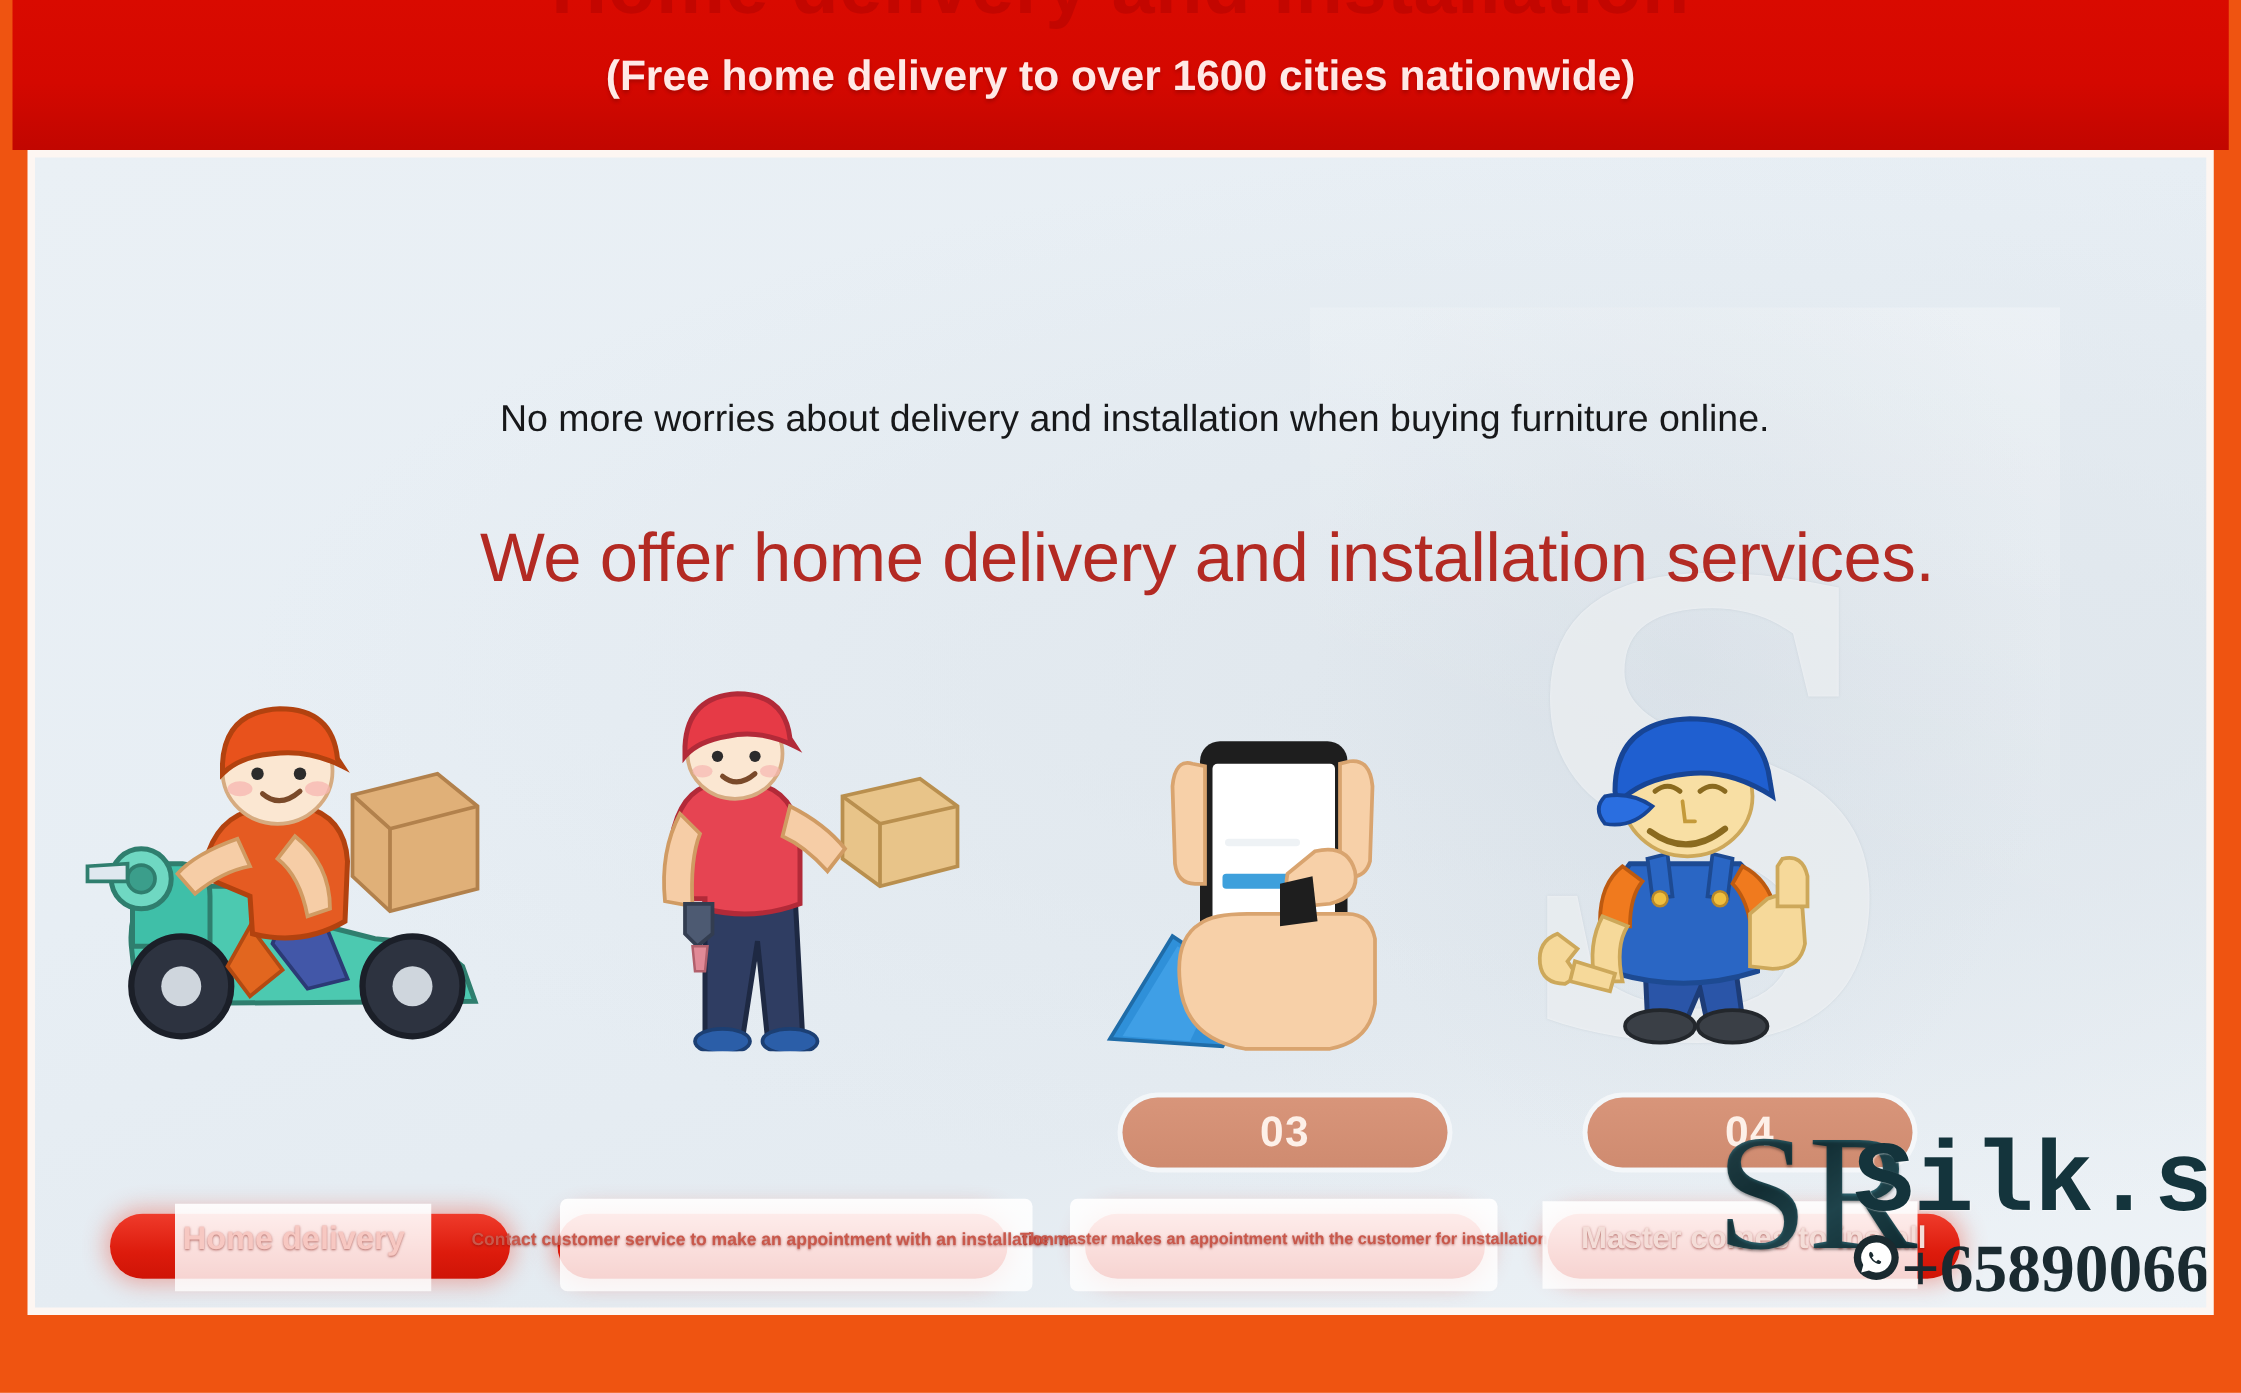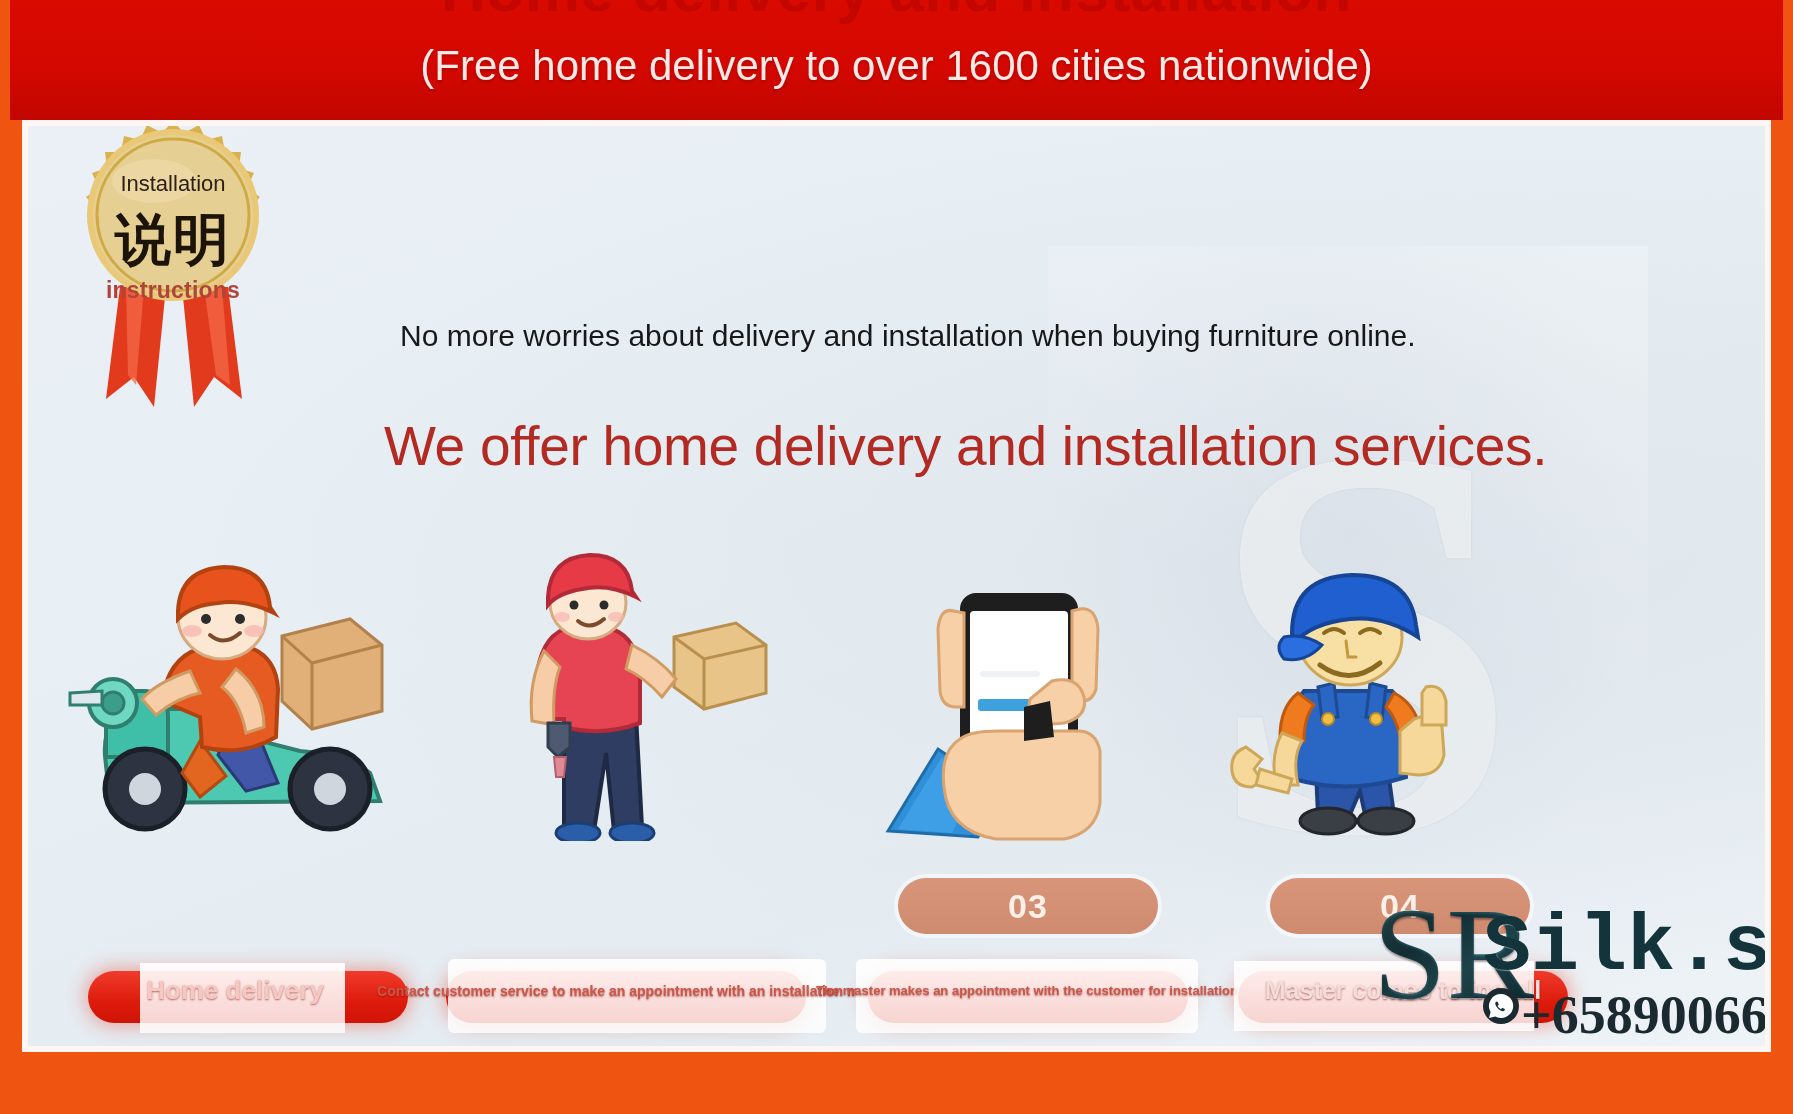--- a/index.html
+++ b/index.html
@@ -34,22 +34,22 @@
     font-weight:bold;
     color:#b20400;
     letter-spacing:.5px;
     white-space:nowrap;
     opacity:.55;
   }
   .banner-sub{
     position:absolute;
     left:0; right:0; top:42px;
     text-align:center;
-    font-size:42px;
-    font-weight:normal;
+    font-size:34px;
+    font-weight:bold;
     color:#ffe9e6;
     text-shadow:0 2px 3px rgba(0,0,0,.18);
     white-space:nowrap;
   }
 
   
   .card-rim{
     position:absolute;
     left:22px; top:120px;
     width:1749px; height:932px;
@@ -262,45 +262,20 @@
     <div class="banner-title">Home delivery and installation</div>
     <div class="banner-sub">(Free home delivery to over 1600 cities nationwide)</div>
   </div>
 
   <div class="card-rim">
   <div class="card">
 
     <div class="wm-ghost"></div>
     <div class="watermark">S</div>
 
-    <div class="seal-wrap">
-      <svg class="ribbons" viewBox="0 0 180 130">
-        <path d="M36 0 L82 0 L70 120 L50 90 L22 112 Z" fill="#e23a1d"></path>
-        <path d="M98 0 L144 0 L158 112 L130 90 L110 120 Z" fill="#e23a1d"></path>
-        <path d="M42 0 L60 0 L52 98 L44 88 Z" fill="#f46a48" opacity=".75"></path>
-        <path d="M120 0 L138 0 L146 98 L132 88 Z" fill="#f46a48" opacity=".75"></path>
-      </svg>
-      <svg class="seal" viewBox="0 0 210 210">
-        <g>
-          <path id="star" fill="#d9b24f" d="
-            M105 2
-            L116 14 L131 6 L138 21 L154 17 L157 33 L173 33 L171 49 L186 54 L179 69 L192 78 L181 90
-            L191 103 L178 113 L185 128 L170 134 L172 150 L156 150 L154 166 L139 162 L131 177 L117 169
-            L105 180 L93 169 L79 177 L71 162 L56 166 L54 150 L38 150 L40 134 L25 128 L32 113 L19 103
-            L29 90 L18 78 L31 69 L24 54 L39 49 L37 33 L53 33 L56 17 L72 21 L79 6 L94 14 Z"></path>
-          <circle cx="105" cy="96" r="86" fill="#e9c877"></circle>
-          <circle cx="105" cy="96" r="80" fill="#e6cf92"></circle>
-          <circle cx="105" cy="96" r="76" fill="none" stroke="#cfa943" stroke-width="3"></circle>
-          <ellipse cx="86" cy="62" rx="42" ry="22" fill="#f0dcae" opacity=".55"></ellipse>
-        </g>
-      </svg>
-      <div class="seal-text seal-en">Installation</div>
-      <div class="seal-text seal-cn">说明</div>
-      <div class="seal-text seal-ins">instructions</div>
-    </div>
 
     <div class="lede">No more worries about delivery and installation when buying furniture online.</div>
     <div class="headline">We offer home delivery and installation services.</div>
 
     <div class="steps">
 
       <div class="step s1">
         <svg class="art" viewBox="0 0 420 300">
 
           <g>

